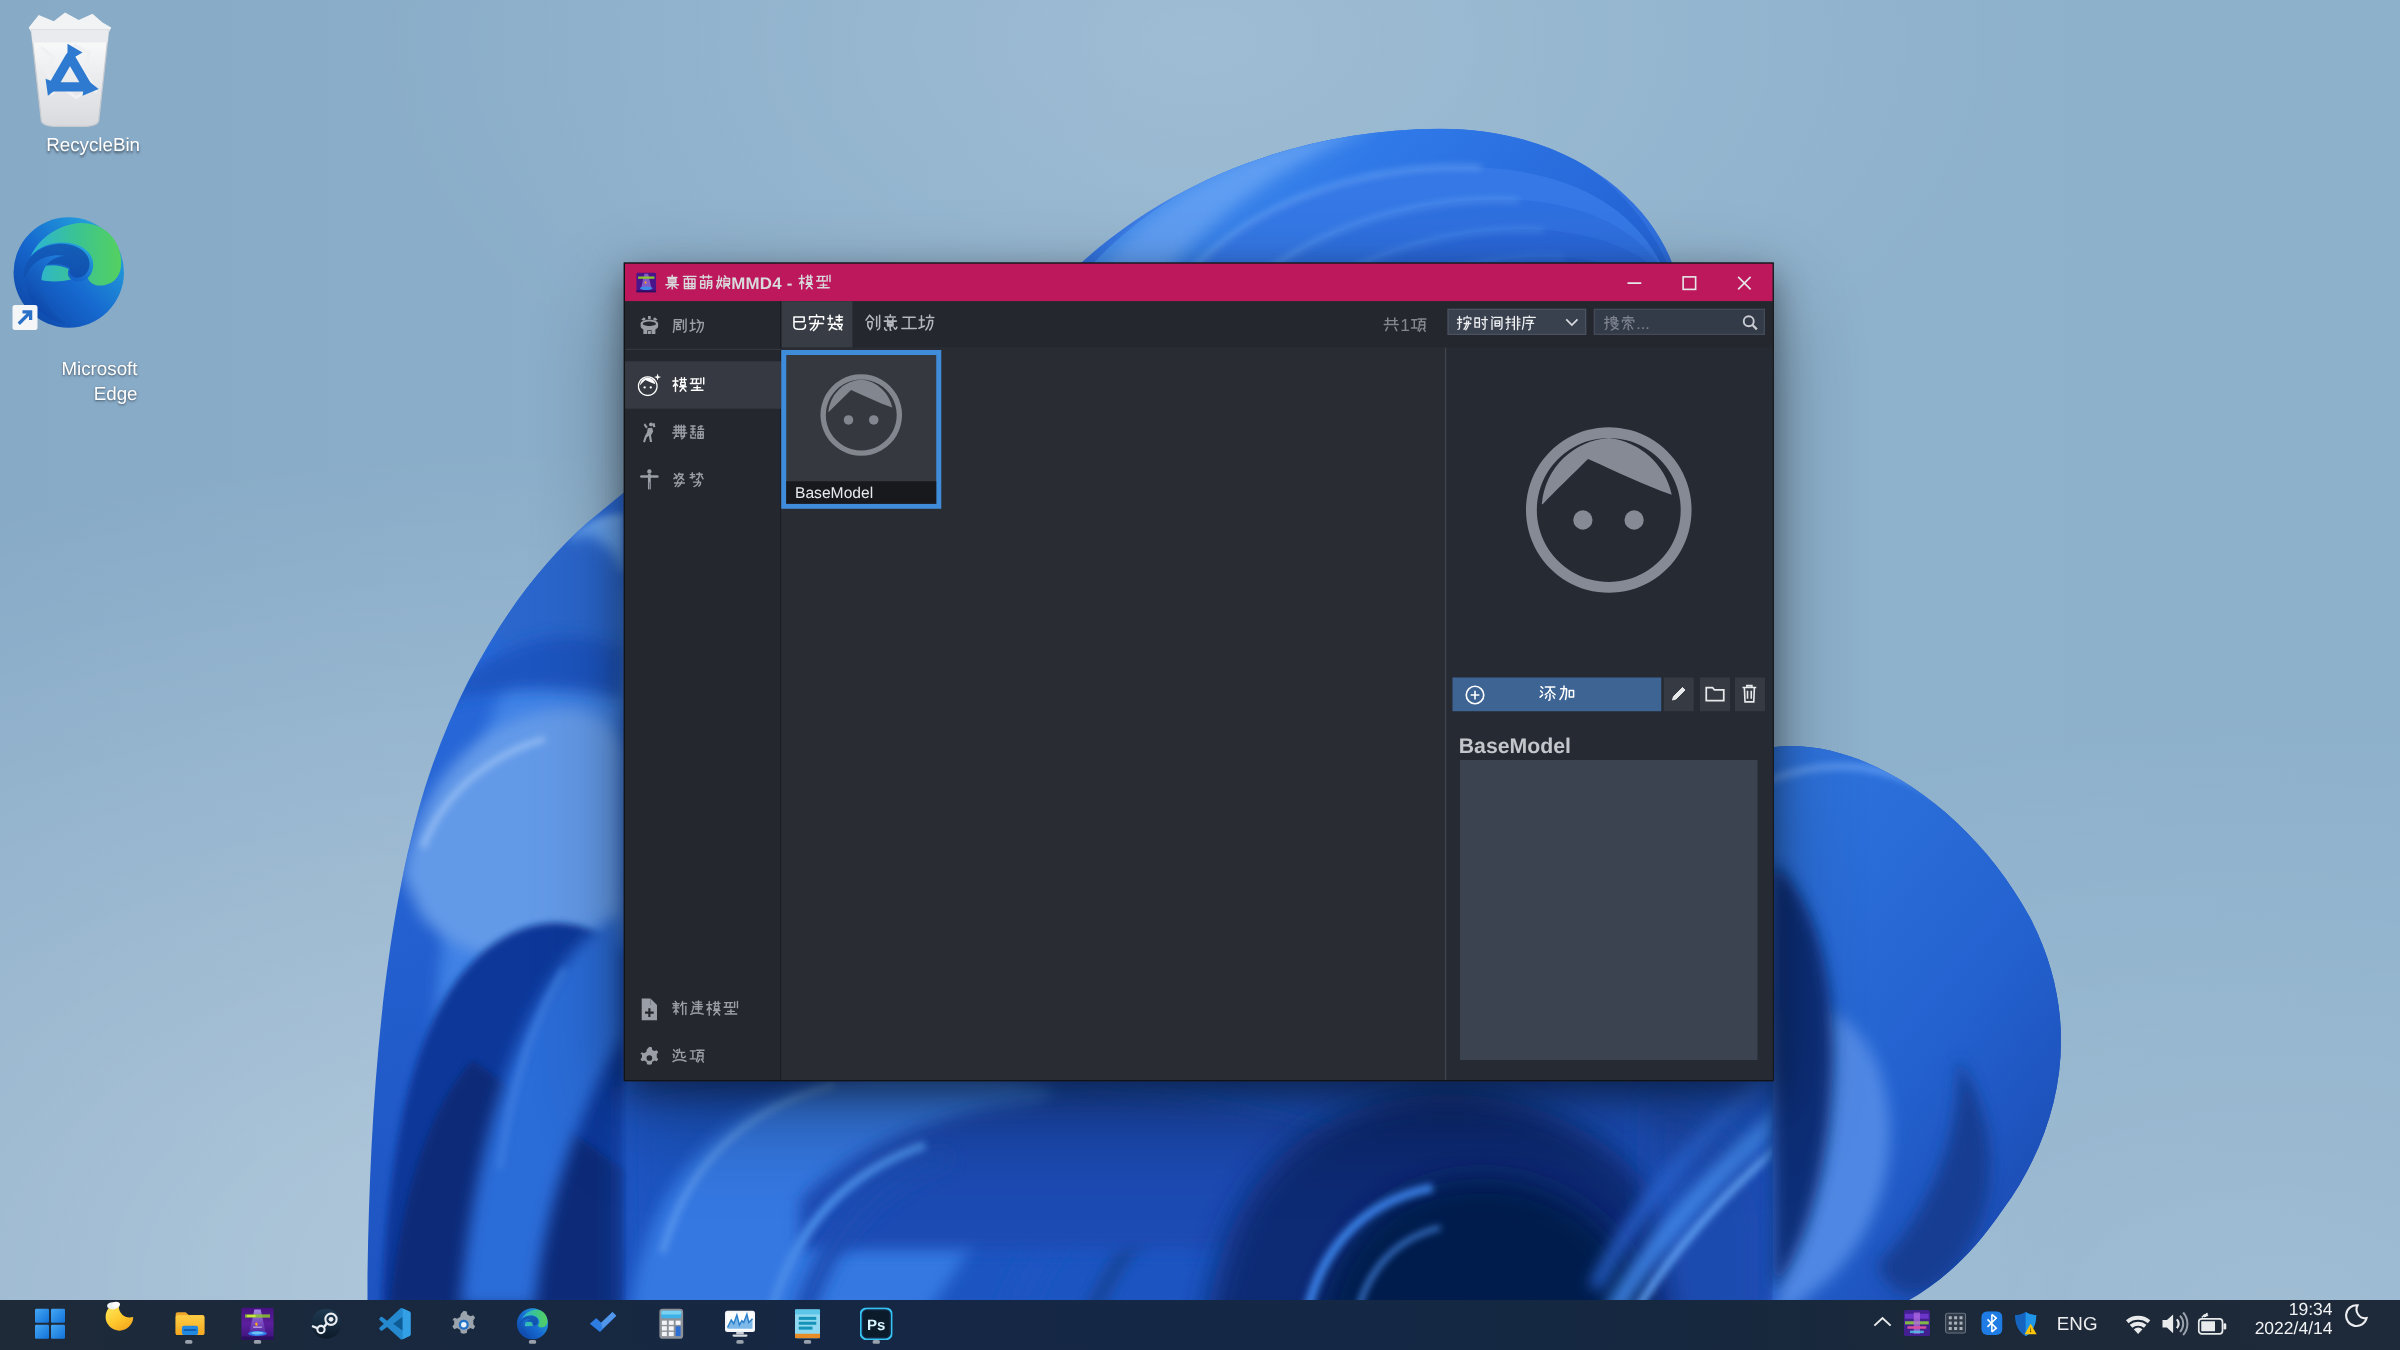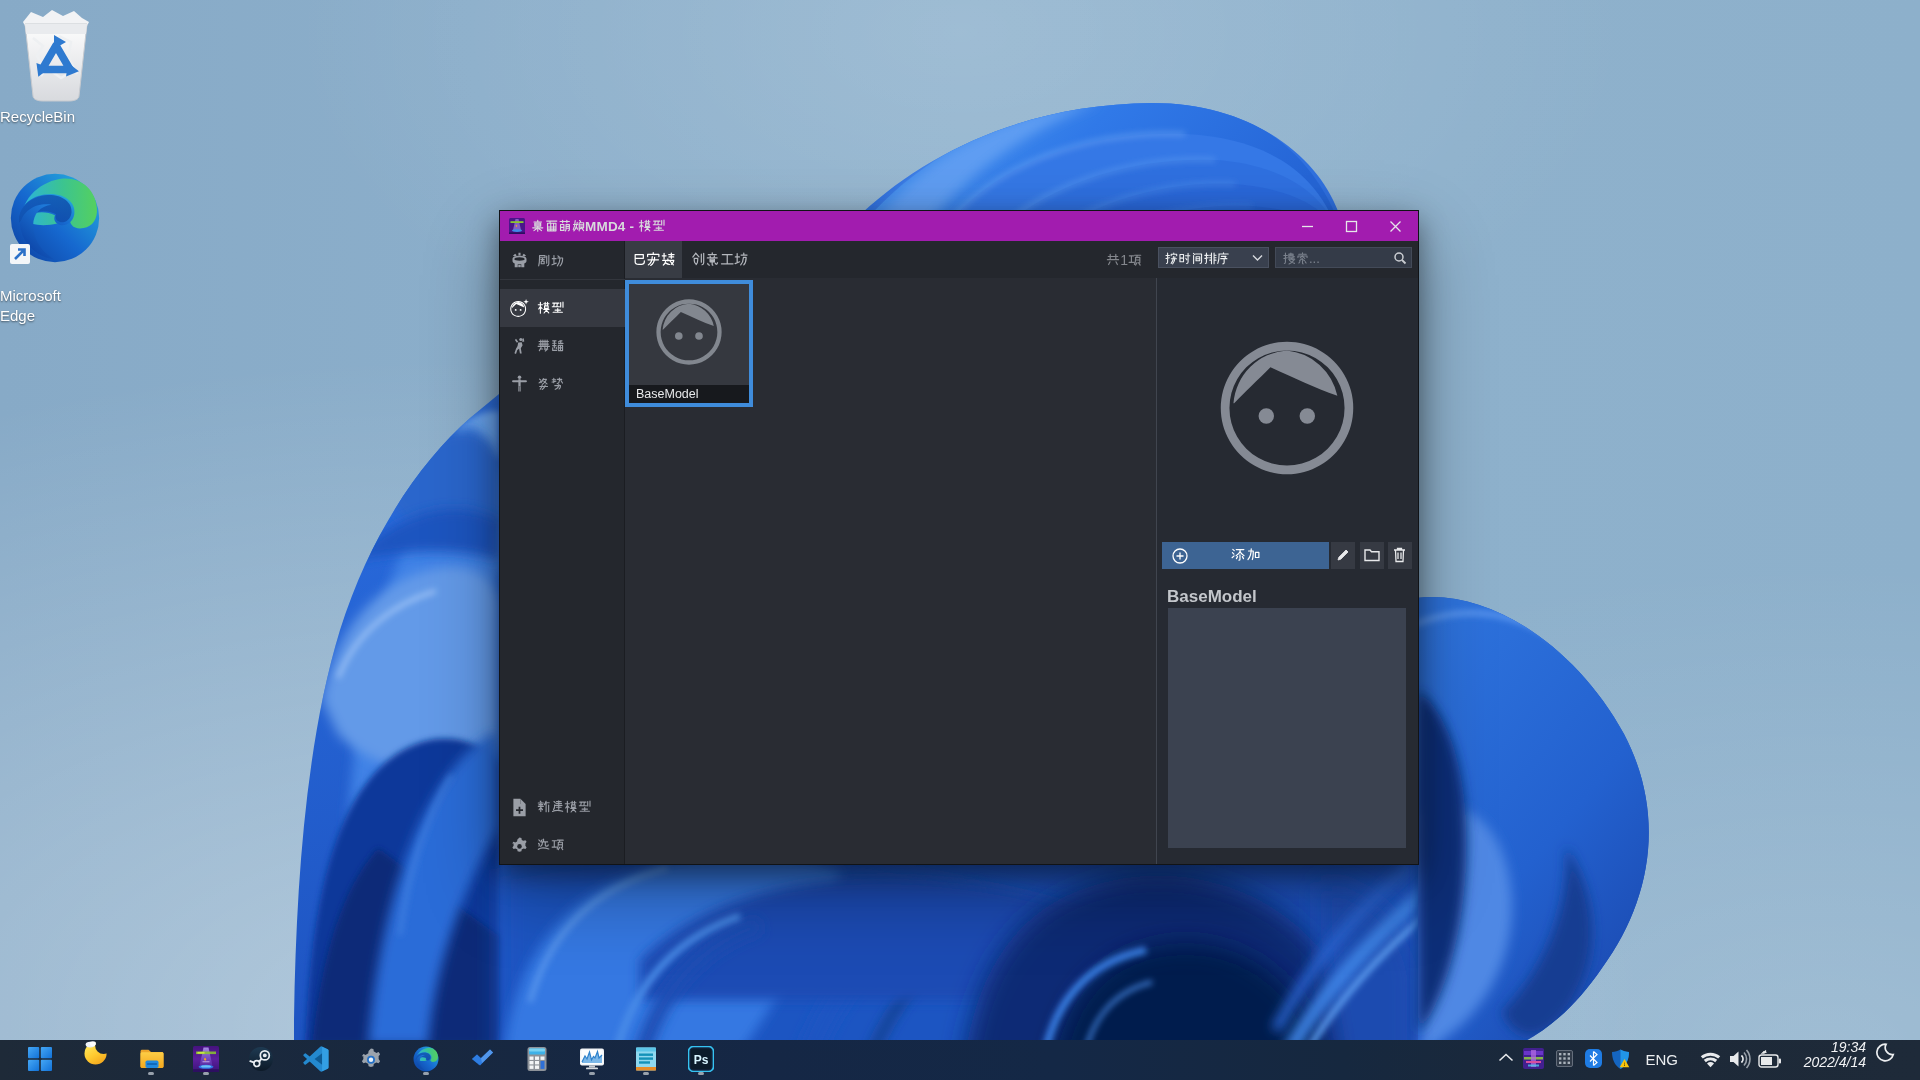--- a/index.html
+++ b/index.html
@@ -2,25 +2,25 @@
 <html><head>
 <meta charset="utf-8">
 <style>
   * { margin:0; padding:0; box-sizing:border-box; }
   html,body { width:1920px; height:1080px; overflow:hidden; background:#aabfd2; font-family:"Liberation Sans",sans-serif; }
   #wall { position:absolute; left:0; top:0; }
   .abs { position:absolute; }
   .hz { display:inline-block; width:1em; height:1em; vertical-align:-0.12em; }
 
   
-  .dicon { position:absolute; text-align:left; color:#fff; font-size:15px; text-shadow:0 1px 2px rgba(0,0,0,.55); }
+  .dicon { position:absolute; text-align:right; color:#fff; font-size:15px; text-shadow:0 1px 2px rgba(0,0,0,.55); }
 
   
   #win { position:absolute; left:499px; top:210px; width:920px; height:655px; background:#292c33; box-shadow:0 10px 26px rgba(0,0,0,.42), 0 30px 70px rgba(0,0,0,.32); border:1px solid #111316; }
-  #titlebar { position:absolute; left:0; top:0; width:100%; height:30px; background:#a21caf; color:#d4d6d9; font-size:13px; }
+  #titlebar { position:absolute; left:0; top:0; width:100%; height:30px; background:#be185d; color:#d4d6d9; font-size:13px; }
   #tabstrip { position:absolute; left:125px; top:30px; right:0; height:37px; background:#24272d; }
   #sidebar { position:absolute; left:0; top:30px; width:125px; bottom:0; background:#24272d; border-right:1px solid #1b1d22; }
   #content { position:absolute; left:125px; top:67px; right:262px; bottom:0; background:#292c33; }
   #rpanel { position:absolute; right:0; top:67px; width:262px; bottom:0; background:#262a32; border-left:1px solid #40454f; }
   .srow { position:absolute; left:0; width:125px; height:38px; color:#9a9ea6; font-size:13.5px; display:flex; align-items:center; }
   .srow svg.mi { position:absolute; left:9px; width:21px; height:21px; }
   .srow .lbl { position:absolute; left:37px; }
   .tbtn { position:absolute; top:0; height:37px; color:#b4b7bd; font-size:14.5px; display:flex; align-items:center; justify-content:center; }
 
   
@@ -711,17 +711,17 @@
     <path d="M12.5,6.5 A5,5 0 0 1 12.5,13.5 M15,3.5 A9.5,9.5 0 0 1 15,16.5 M17.5,1 A13.5,13.5 0 0 1 17.5,19" stroke="#9aa2ab" stroke-width="1.6" fill="none"></path>
     <path d="M12.5,6.5 A5,5 0 0 1 12.5,13.5" stroke="#e8eaec" stroke-width="1.6" fill="none"></path>
   </svg>
   <svg class="abs" style="right:138px;top:10px;" width="24" height="18" viewBox="0 0 24 18">
     <rect x="1" y="5" width="19" height="12" rx="2.5" fill="none" stroke="#e8eaec" stroke-width="1.4"></rect>
     <rect x="3" y="7" width="11" height="8" fill="#e8eaec"></rect>
     <rect x="20.8" y="8.5" width="2.2" height="5" rx="1" fill="#e8eaec"></rect>
     <path d="M5,3.5 L8,0.5 M6.5,3.5 L6.5,1.5 M5,2 L8,2" stroke="#e8eaec" stroke-width="1.3" fill="none"></path>
     <path d="M3.5,4 C4.5,2.5 6.5,1.5 8.5,2.5" stroke="#e8eaec" stroke-width="1.2" fill="none"></path>
   </svg>
-  <div class="abs" style="right:54px;top:0px;width:90px;text-align:right;font-size:14px;color:#f2f3f5;line-height:15px;font-style:italic;">19:34<br>2022/4/14</div>
+  <div class="abs" style="right:54px;top:0px;width:90px;text-align:right;font-size:14px;color:#f2f3f5;line-height:15px;">19:34<br>2022/4/14</div>
   <svg class="abs" style="right:25px;top:3px;" width="19" height="19" viewBox="0 0 19 19">
     <path d="M7.5,1.5 A8.3,8.3 0 1 0 17.5,9 A7,7 0 0 1 7.5,1.5 Z" fill="none" stroke="#eceef0" stroke-width="1.7" transform="rotate(18 9.5 9.5)"></path>
   </svg>
 </div>
 
 </body></html>

